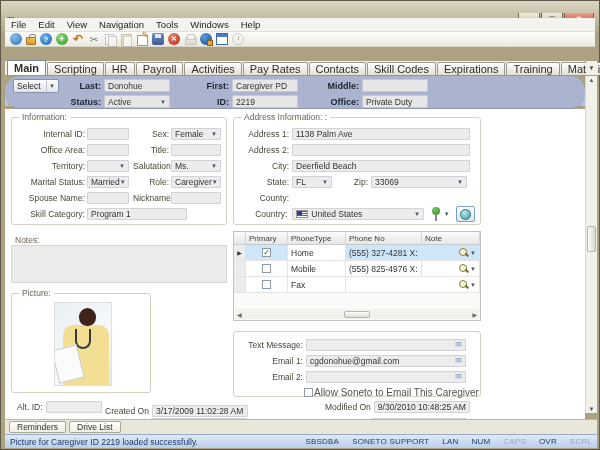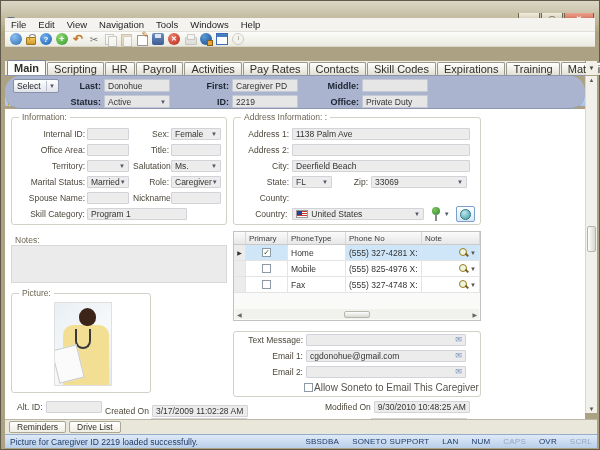--- a/index.html
+++ b/index.html
@@ -367,21 +367,20 @@
             <span class="mag"></span>
             <span class="mini-caret">▼</span>
           </div>
       </div>
       <div class="grow">
         <div class="gc c0"></div>
         <div class="gc c1">
             <span class="cb"></span>
           </div>
         <div class="gc c2">Fax</div>
-        <div class="gc c3">(555) 327-4748 X:</div>
         <div class="gc c4">
             <span class="mag"></span>
             <span class="mini-caret">▼</span>
           </div>
       </div>
       <div class="hscroll">
         <span>◀</span>
         <span class="hthumb"></span>
         <span>▶</span>
       </div>
@@ -393,21 +392,21 @@
     <div class="group pic-group">
       <span class="group-label">Picture:</span>
       <div class="photo">
         <span class="body"></span>
         <span class="head"></span>
         <span class="steth"></span>
         <span class="board"></span>
       </div>
     </div>
 
-    <div class="group contact-group" style="">
+    <div class="group contact-group" style="padding-top:5px;">
       <div class="frow">
         <span class="flabel clabel">Text Message:</span>
         <div class="tfield cfield">
             <span></span>
             <span class="env">✉</span>
           </div>
       </div>
       <div class="frow">
         <span class="flabel clabel">Email 1:</span>
         <div class="tfield cfield">

